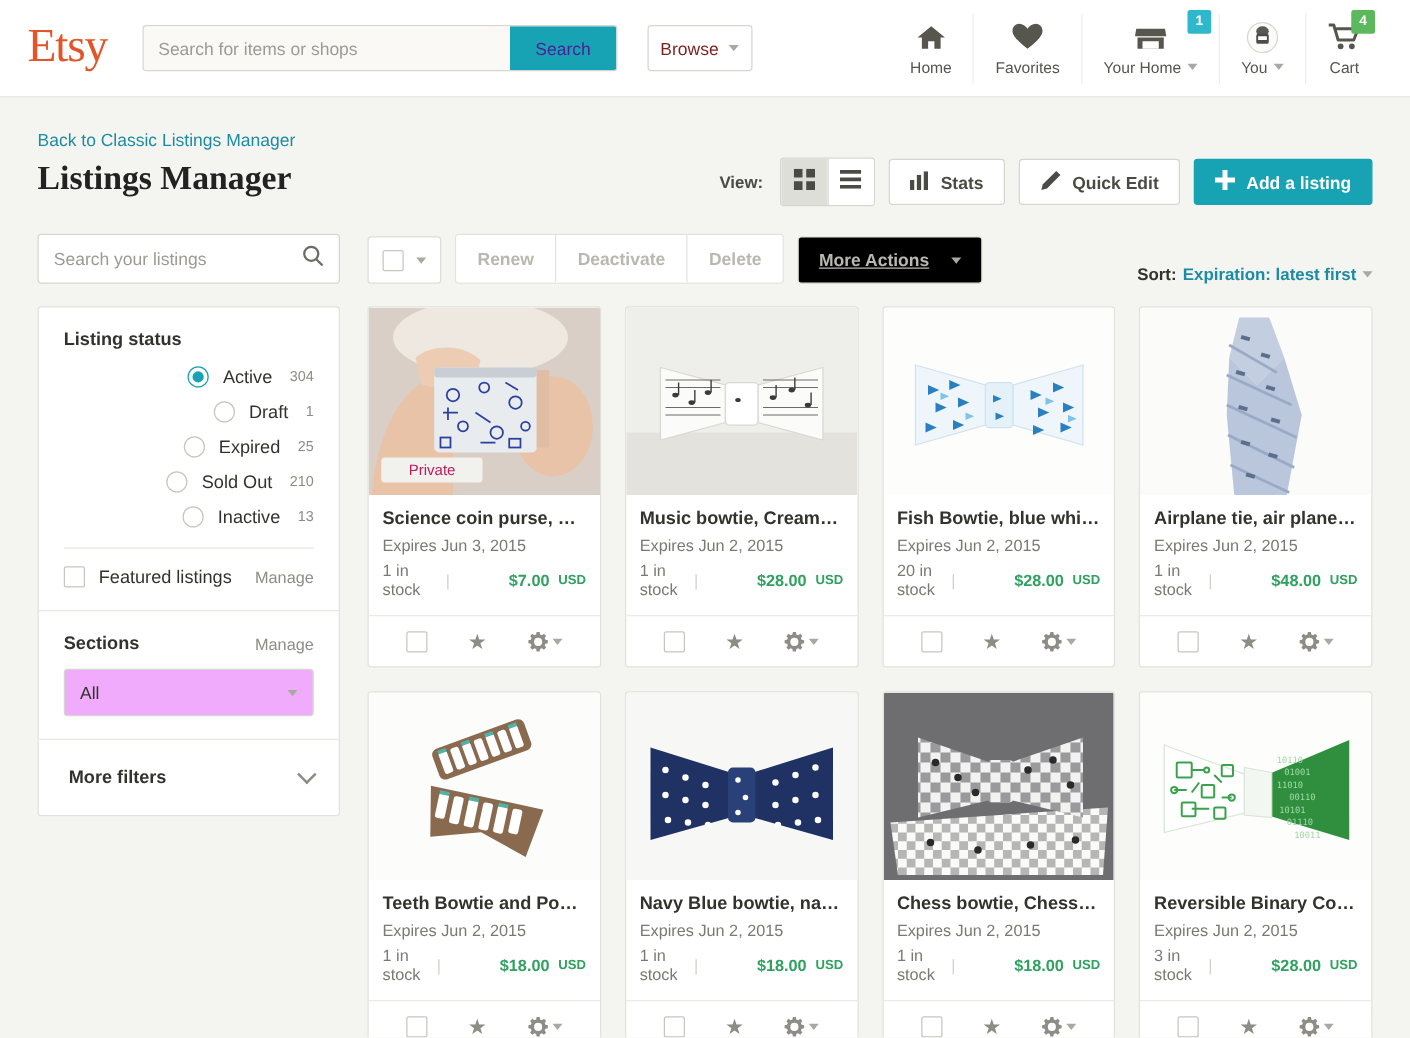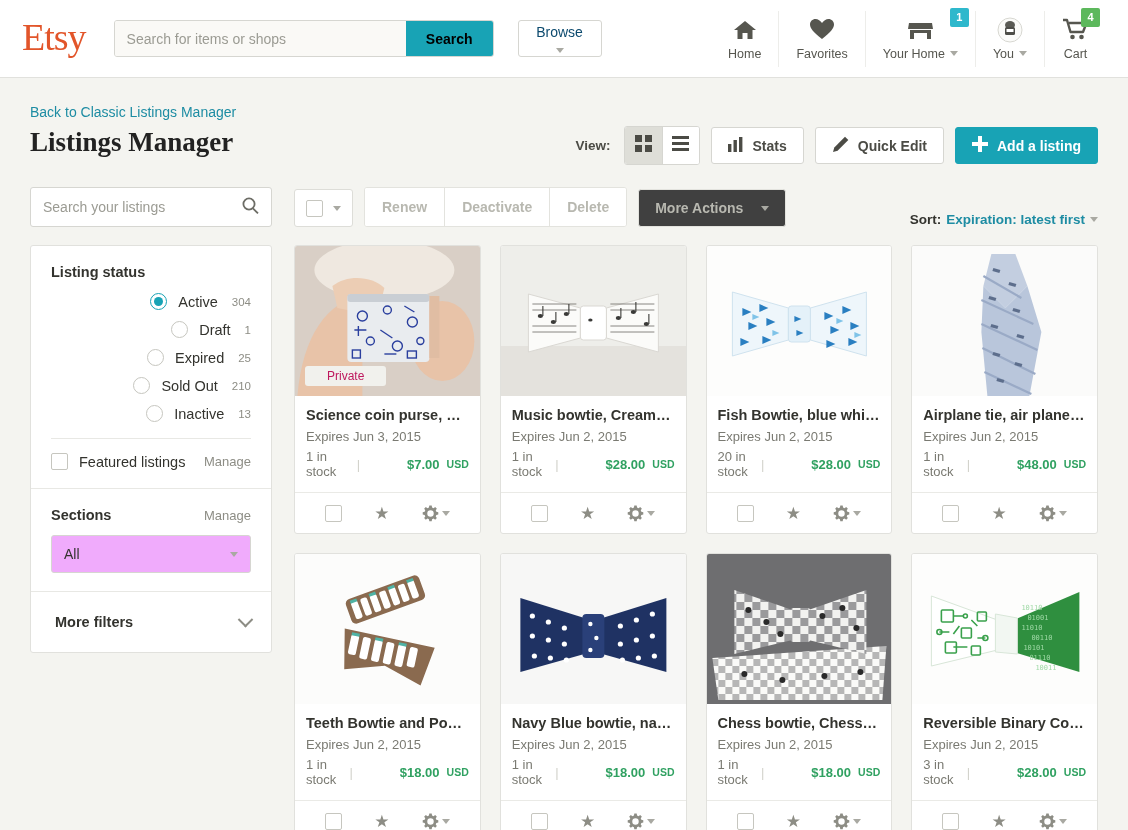--- a/index.html
+++ b/index.html
@@ -26,29 +26,29 @@
     display: flex; height: 37px; width: 380px;
     border: 1px solid #d6d6d1; border-radius: 3px; overflow: hidden;
     background: #faf9f6;
   }
   .searchwrap input {
     flex: 1; border: none; outline: none; background: #faf9f6;
     padding: 0 12px; font-size: 14px; color: #444; font-family: "Liberation Sans", sans-serif;
   }
   .searchwrap input::placeholder { color: #9b9b93; }
   .search-btn {
-    background: #18a3b5; color: #000000; border: none; cursor: pointer;
-    font-size: 14px; font-weight: bold; padding: 0 20px;
+    background: #18a3b5; color: #4c1d95; border: none; cursor: pointer;
+    font-size: 14px; font-weight: normal; padding: 0 20px;
     font-family: "Liberation Sans", sans-serif;
   }
   .browse-btn {
     margin-left: 24px; height: 37px; min-width: 84px;
     border: 1px solid #d6d6d1; border-radius: 3px; background: #fff;
     display: flex; align-items: center; justify-content: center; gap: 8px;
-    font-size: 14px; color: #0c4a6e; cursor: pointer; padding: 0 2px; flex-direction: column;
+    font-size: 14px; color: #7f1d1d; cursor: pointer; padding: 0 2px;
   }
   .caret-d {
     width: 0; height: 0; border-left: 4px solid transparent;
     border-right: 4px solid transparent; border-top: 5px solid #a9a9a2;
     display: inline-block;
   }
   .navright { margin-left: auto; display: flex; align-items: stretch; height: 56px; }
   .navitem {
     display: flex; flex-direction: column; align-items: center; justify-content: center;
     padding: 0 17px; cursor: pointer; position: relative;
@@ -145,23 +145,23 @@
     height: 38px; border: 1px solid #ddddd8; border-radius: 3px; background: #fff;
     display: flex; align-items: center; gap: 10px; padding: 0 11px; cursor: pointer;
   }
   .btngroup { display: flex; border: 1px solid #e3e3de; border-radius: 3px; overflow: hidden; background: #fff; }
   .gbtn {
     height: 38px; padding: 0 17px; display: flex; align-items: center;
     font-size: 14px; font-weight: bold; color: #b8b8b0; background: #fff;
   }
   .gbtn + .gbtn { border-left: 1px solid #e3e3de; }
   .moreact {
-    height: 38px; border: 1px solid #e3e3de; border-radius: 3px; background: #404040;
+    height: 38px; border: 1px solid #e3e3de; border-radius: 3px; background: #000000;
     display: flex; align-items: center; gap: 18px; padding: 0 16px;
-    font-size: 14px; font-weight: bold; color: #b8b8b0;
+    font-size: 14px; font-weight: bold; color: #b8b8b0; text-decoration: underline;
   }
   .sortwrap {
     margin-left: auto; display: flex; align-items: center; gap: 5px;
     font-size: 13.5px; cursor: pointer;
   }
   .sortlabel { color: #33332e; font-weight: bold; }
   .sortval { color: #1d8ca3; font-weight: bold; }
 
   .grid { display: grid; grid-template-columns: repeat(4, 1fr); gap: 19px; }
   .card {

